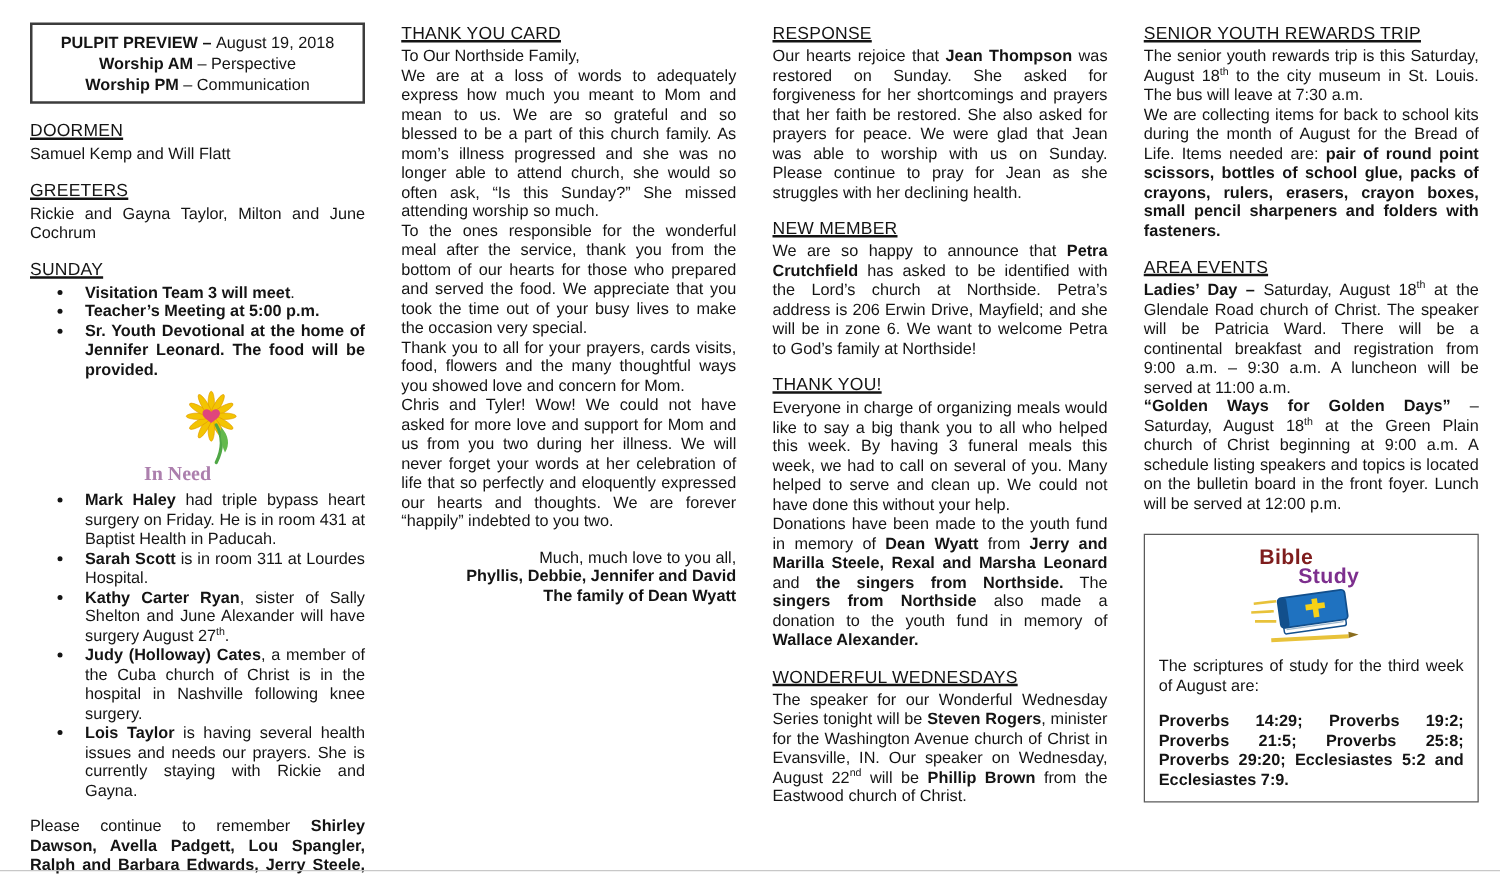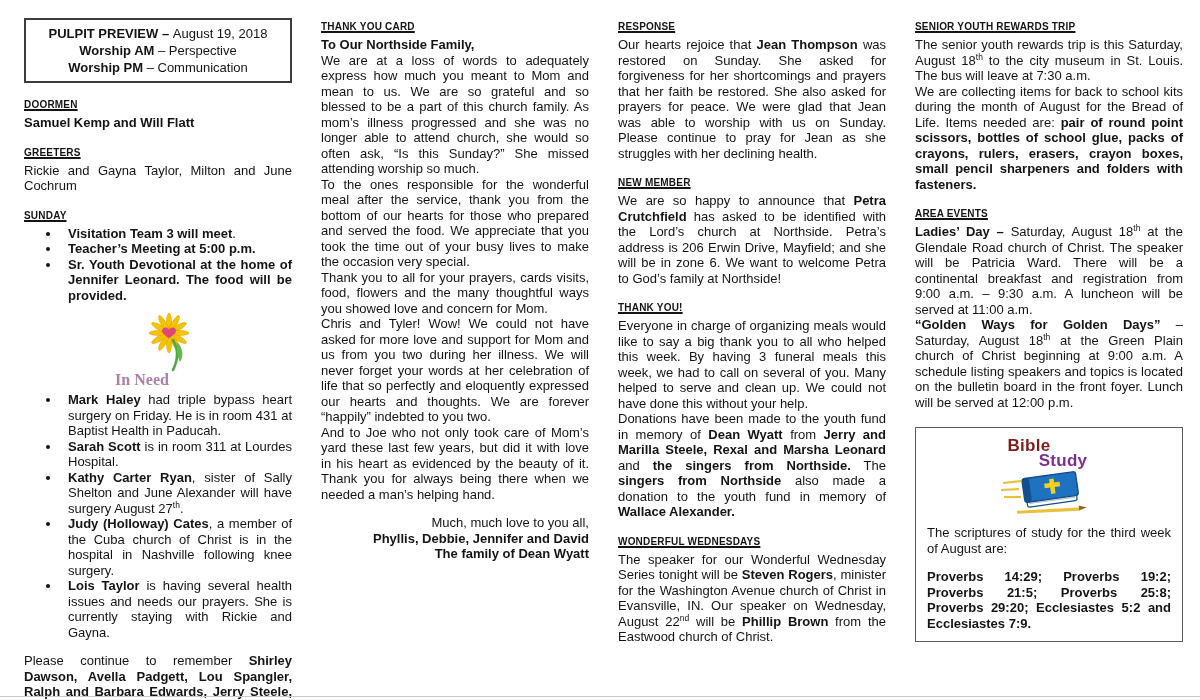--- a/index.html
+++ b/index.html
@@ -5,25 +5,25 @@
   html,body{margin:0;padding:0;}
   body{
     width:1200px;height:700px;background:#ffffff;color:#141414;
     font-family:"Liberation Sans","DejaVu Sans",sans-serif;
     font-size:13px;line-height:15.5px;overflow:hidden;position:relative;
   }
   .page{display:flex;gap:29px;padding:18px 18px 0 24px;box-sizing:border-box;}
   .col{width:268px;flex:0 0 268px;}
   .col > :first-child{margin-top:0;}
 
-  .heading{font-weight:bold;font-size:10px;line-height:17px;margin:13px 0 2px;}
+  .heading{font-weight:normal;font-size:14px;line-height:17px;margin:13px 0 2px;}
   .heading span{text-decoration:underline;text-decoration-thickness:1.5px;letter-spacing:.2px;}
 
   .para{margin:0;text-align:justify;}
-  .para.align-left{text-align:left;font-weight:bold;}
+  .para.align-left{text-align:left;}
   .para.align-right{text-align:right;}
   .para.gap-top{margin-top:13px;}
   .para b, .bullets b, .box-line b{font-weight:bold;}
   sup{font-size:8.5px;line-height:0;vertical-align:super;}
 
   .pulpit-box{border:2px solid #3c3c3c;padding:5px 9px;margin:2px 0 10px;text-align:center;}
   .box-line{line-height:17px;}
 
   .bullets{margin:1px 0 0;padding-left:37px;list-style:disc outside;}
   .bullets li{text-align:justify;padding-left:7px;margin:0;}
@@ -96,21 +96,20 @@
       </ul>
       <p class="para gap-top"><span>Please continue to remember </span><b>Shirley Dawson, Avella Padgett, Lou Spangler, Ralph and Barbara Edwards, Jerry Steele, Jean Thompson, Jim Shelby, Wayne Gupton and Joey Davis</b></p>
     </div>
   <div class="col">
       <h2 class="heading"><span>THANK YOU CARD</span></h2>
       <p class="para align-left"><span>To Our Northside Family,</span></p>
       <p class="para"><span>We are at a loss of words to adequately express how much you meant to Mom and mean to us. We are so grateful and so blessed to be a part of this church family. As mom’s illness progressed and she was no longer able to attend church, she would so often ask, “Is this Sunday?” She missed attending worship so much.</span></p>
       <p class="para"><span>To the ones responsible for the wonderful meal after the service, thank you from the bottom of our hearts for those who prepared and served the food. We appreciate that you took the time out of your busy lives to make the occasion very special.</span></p>
       <p class="para"><span>Thank you to all for your prayers, cards visits, food, flowers and the many thoughtful ways you showed love and concern for Mom.</span></p>
       <p class="para"><span>Chris and Tyler! Wow! We could not have asked for more love and support for Mom and us from you two during her illness. We will never forget your words at her celebration of life that so perfectly and eloquently expressed our hearts and thoughts. We are forever “happily” indebted to you two.</span></p>
-      <p class="para"><span>And to Joe who not only took care of Mom’s yard these last few years, but did it with love in his heart as evidenced by the beauty of it. Thank you for always being there when we needed a man’s helping hand.</span></p>
       <p class="para align-right gap-top"><span>Much, much love to you all,</span></p>
       <p class="para align-right"><b>Phyllis, Debbie, Jennifer and David</b></p>
       <p class="para align-right"><b>The family of Dean Wyatt</b></p>
     </div>
   <div class="col">
       <h2 class="heading"><span>RESPONSE</span></h2>
       <p class="para"><span>Our hearts rejoice that </span><b>Jean Thompson</b><span> was restored on Sunday. She asked for forgiveness for her shortcomings and prayers that her faith be restored. She also asked for prayers for peace. We were glad that Jean was able to worship with us on Sunday. Please continue to pray for Jean as she struggles with her declining health.</span></p>
       <h2 class="heading"><span>NEW MEMBER</span></h2>
       <p class="para"><span>We are so happy to announce that </span><b>Petra Crutchfield</b><span> has asked to be identified with the Lord’s church at Northside. Petra’s address is 206 Erwin Drive, Mayfield; and she will be in zone 6. We want to welcome Petra to God’s family at Northside!</span></p>
       <h2 class="heading"><span>THANK YOU!</span></h2>

